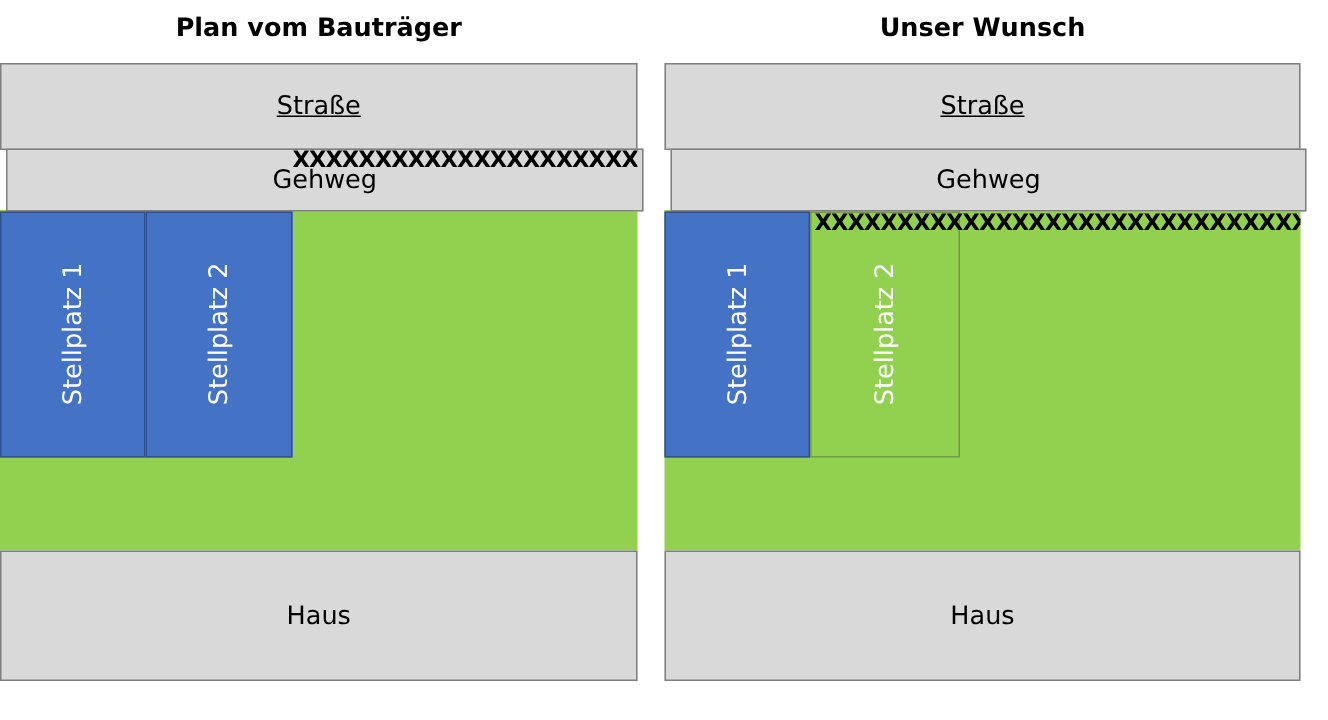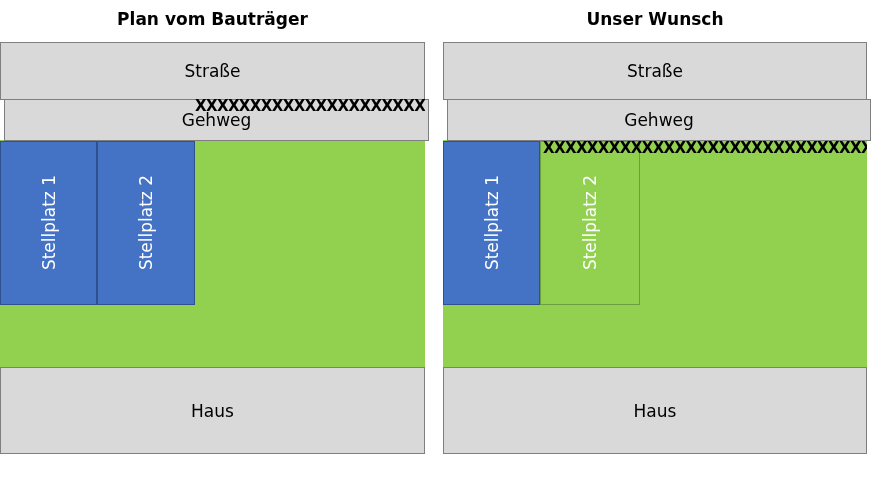--- a/index.html
+++ b/index.html
@@ -49,21 +49,21 @@
     background: #d9d9d9;
     border: 1px solid #7f7f7f;
     box-sizing: border-box;
     display: flex;
     align-items: center;
     justify-content: center;
     color: #000000;
     font-size: 17px;
     line-height: 20px;
   }
-  .strasse { left: 0; top: 0;   width: 100%; height: 58px; }
+  .strasse { left: 0; top: 0;   width: 100%; height: 58px; text-decoration: underline; }
   .gehweg  { left: 4px; top: 57px; width: 100%; height: 42px; }
   .haus    { left: 0; top: 325px; width: 100%; height: 87px; }
 
   
   .lawn {
     position: absolute;
     left: 0;
     top: 98px;
     width: 100%;
     height: 227px;

